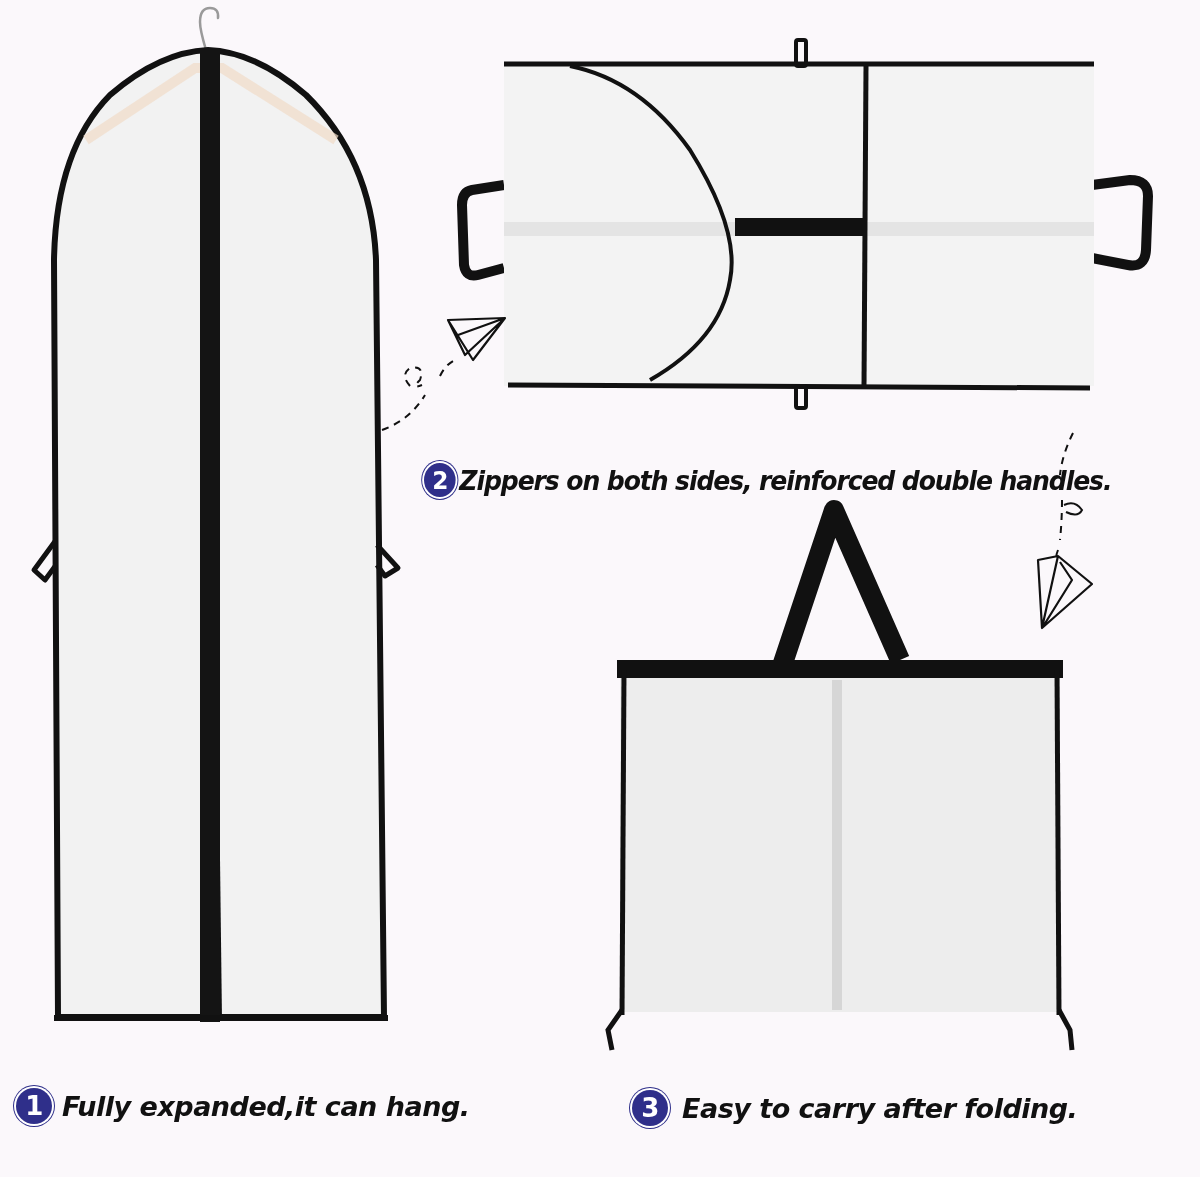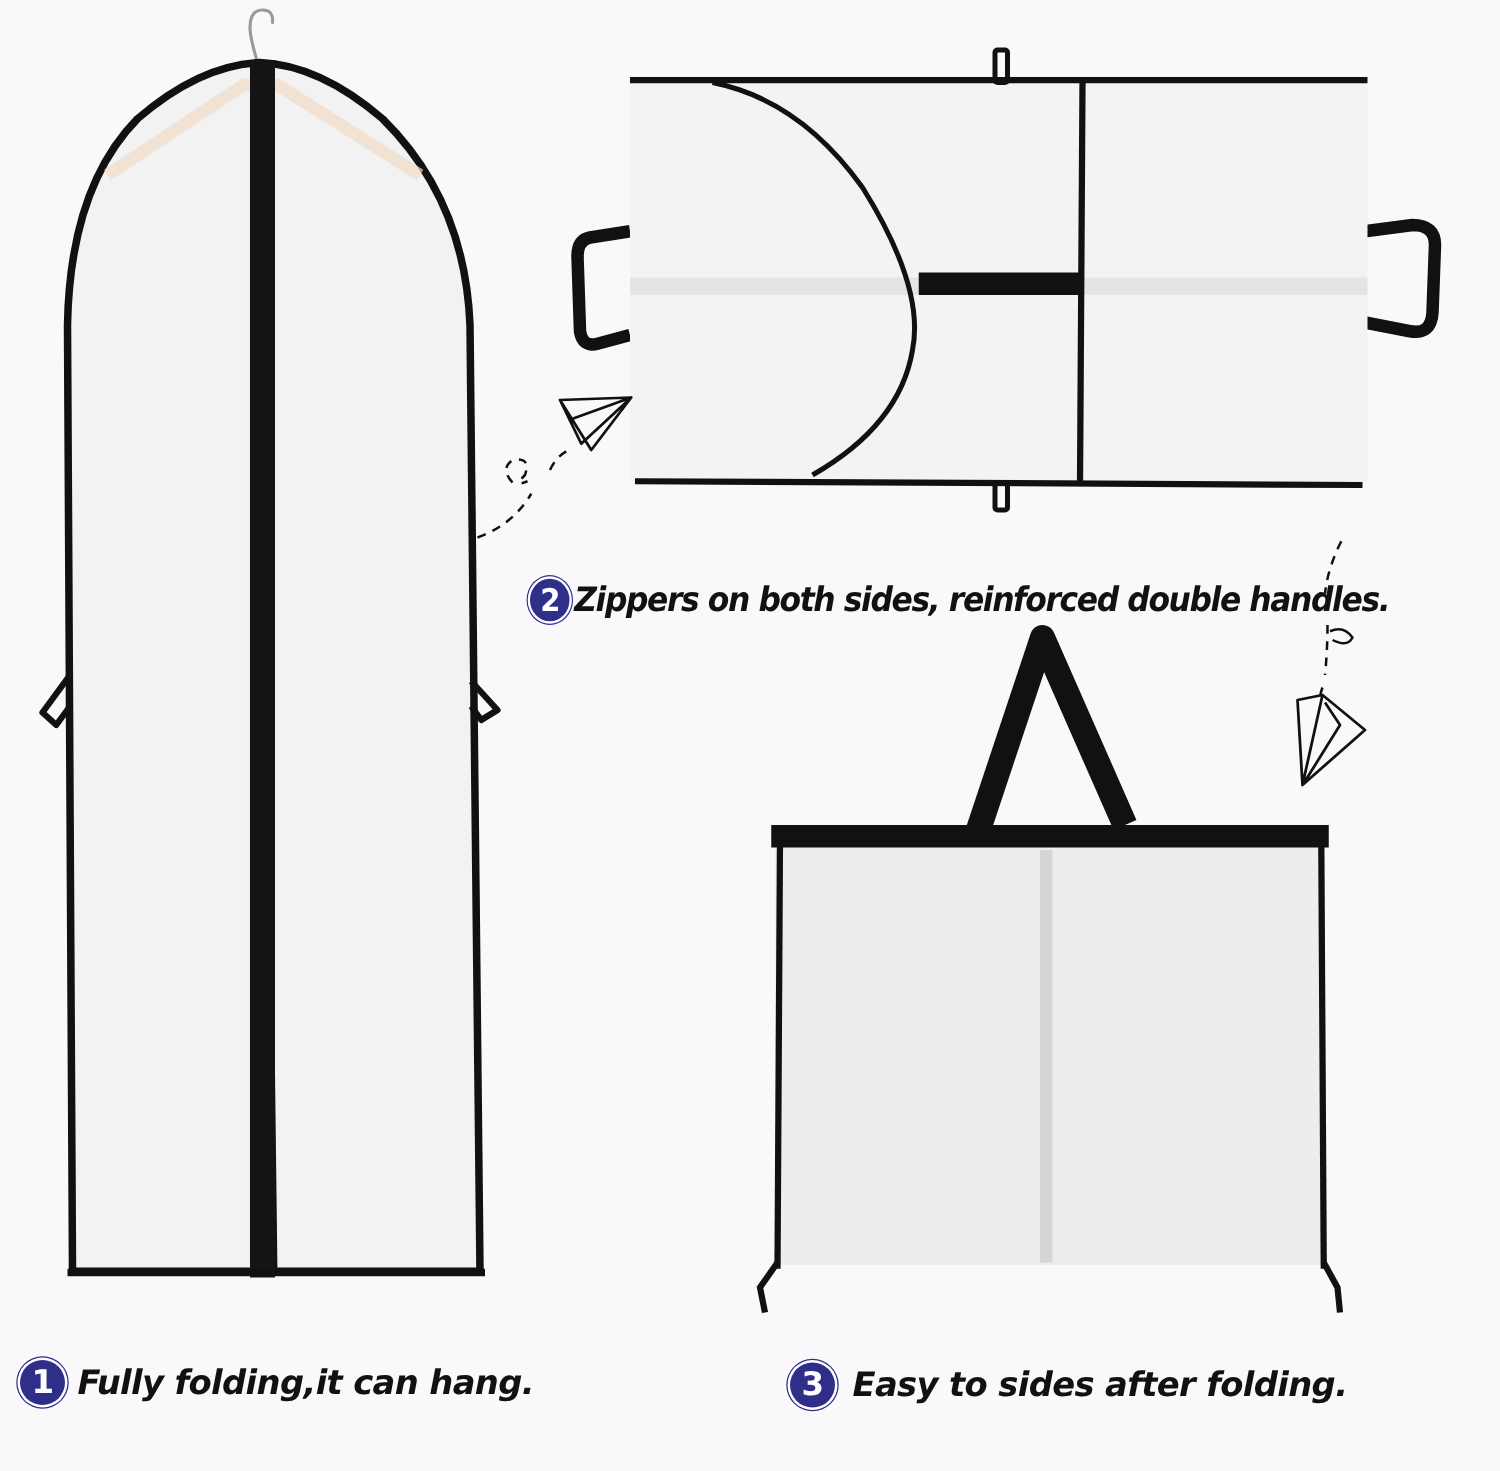--- a/index.html
+++ b/index.html
@@ -93,24 +93,24 @@
 </svg>
 
 <svg class="layer" width="1200" height="1177" viewBox="0 0 1200 1177">
   <path d="M1073 433 Q1062 455 1060 475 M1062 500 Q1062 520 1060 540 M1058 550 Q1054 560 1060 560" fill="none" stroke="#111" stroke-width="2" stroke-dasharray="7 6"></path>
   <path d="M1064 505 Q1075 500 1082 510 Q1078 518 1066 512" fill="none" stroke="#111" stroke-width="2"></path>
   <path d="M1038 560 L1058 556 L1092 584 L1042 628 Z M1058 556 L1042 628 M1060 562 L1072 580 L1044 625" fill="none" stroke="#111" stroke-width="2.2" stroke-linejoin="round"></path>
 </svg>
 
 <div class="caption cap1">
   <span class="num">1</span>
-  <span>Fully folding,it can hang.</span>
+  <span>Fully expanded,it can hang.</span>
 </div>
 
 <div class="caption cap2">
   <span class="num">2</span>
   <span>Zippers on both sides, reinforced double handles.</span>
 </div>
 
 <div class="caption cap3">
   <span class="num">3</span>
-  <span>Easy to sides after folding.</span>
+  <span>Easy to carry after folding.</span>
 </div>
 
 </body></html>

